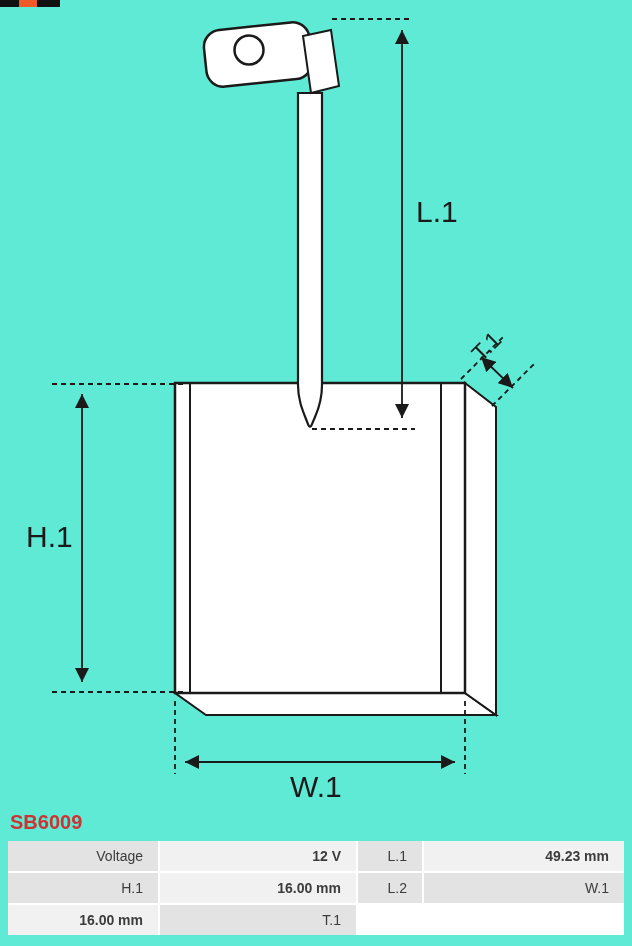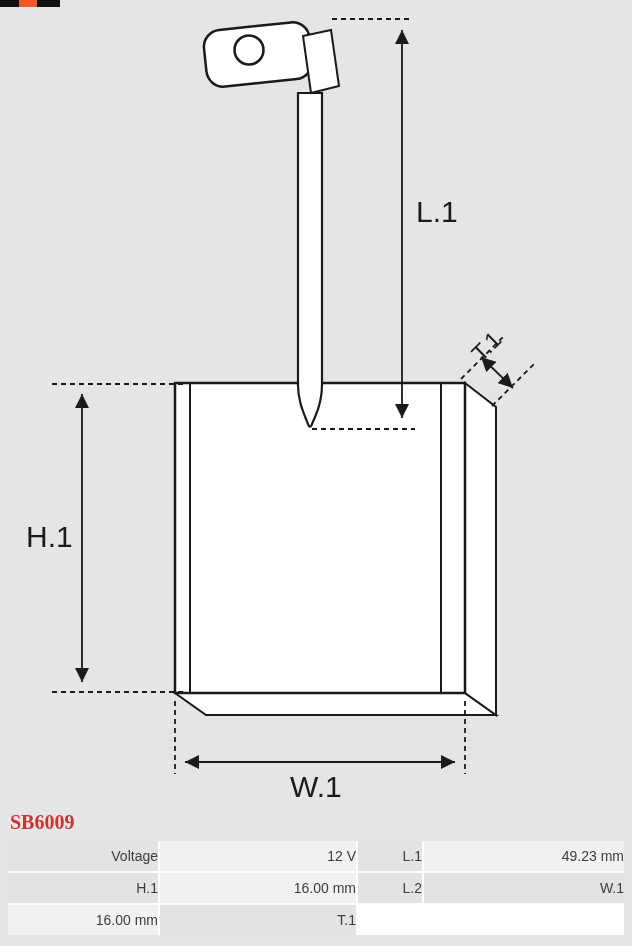--- a/index.html
+++ b/index.html
@@ -1,39 +1,39 @@
 <!DOCTYPE html>
 <html><head>
 <meta charset="utf-8">
 <style>
   html,body{margin:0;padding:0;background:#ffffff;}
   body{width:632px;height:946px;font-family:"Liberation Sans",sans-serif;}
-  .page{position:relative;width:632px;height:946px;background:#e5e5e5;overflow:hidden;}
+  .page{position:relative;width:632px;height:946px;background:#5eead4;overflow:hidden;}
 
   .logo-fragment{position:absolute;left:0;top:0;width:60px;height:7px;
     background:linear-gradient(90deg,#111 0%,#111 32%,#f05a28 32%,#f05a28 62%,#111 62%,#111 100%);}
 
   .drawing{position:absolute;left:0;top:0;width:632px;height:810px;}
   .drawing svg{display:block;}
   .outline{fill:#ffffff;stroke:#1a1a1a;}
   .thick{stroke-width:2.5;}
   .mid{stroke-width:2;}
   .dim{stroke:#1a1a1a;stroke-width:1.8;fill:none;}
   .dash{stroke:#1a1a1a;stroke-width:1.8;stroke-dasharray:5 4;fill:none;}
   .dim-label{fill:#1a1a1a;font-family:"Liberation Sans",sans-serif;font-size:30px;}
   .dim-label-small{fill:#1a1a1a;font-family:"Liberation Sans",sans-serif;font-size:23px;}
 
-  .part-number{position:absolute;left:10px;top:811px;font-size:20px;font-weight:600;color:#cc3333;font-family:Liberation Serif, serif;}
+  .part-number{position:absolute;left:10px;top:811px;font-size:20px;font-weight:600;color:#cc3333;}
 
   .spec-table{position:absolute;left:8px;top:841px;width:616px;
     display:grid;grid-template-columns:150px 196px 64px 1fr;gap:2px;background:#ffffff;}
   .cell{height:30px;line-height:30px;font-size:14px;color:#3c3c3c;
-    text-align:right;padding-right:0;box-sizing:border-box;}
+    text-align:right;padding-right:15px;box-sizing:border-box;}
   .cell.label{background:#e3e3e3;}
-  .cell.value{background:#f1f1f1;}
+  .cell.value{background:#f1f1f1;font-weight:bold;}
 </style>
 </head>
 <body>
 
 <div class="page">
 
   <div class="logo-fragment"></div>
 
   <div class="drawing">
     <svg width="632" height="810" viewBox="0 0 632 810" xmlns="http://www.w3.org/2000/svg">

